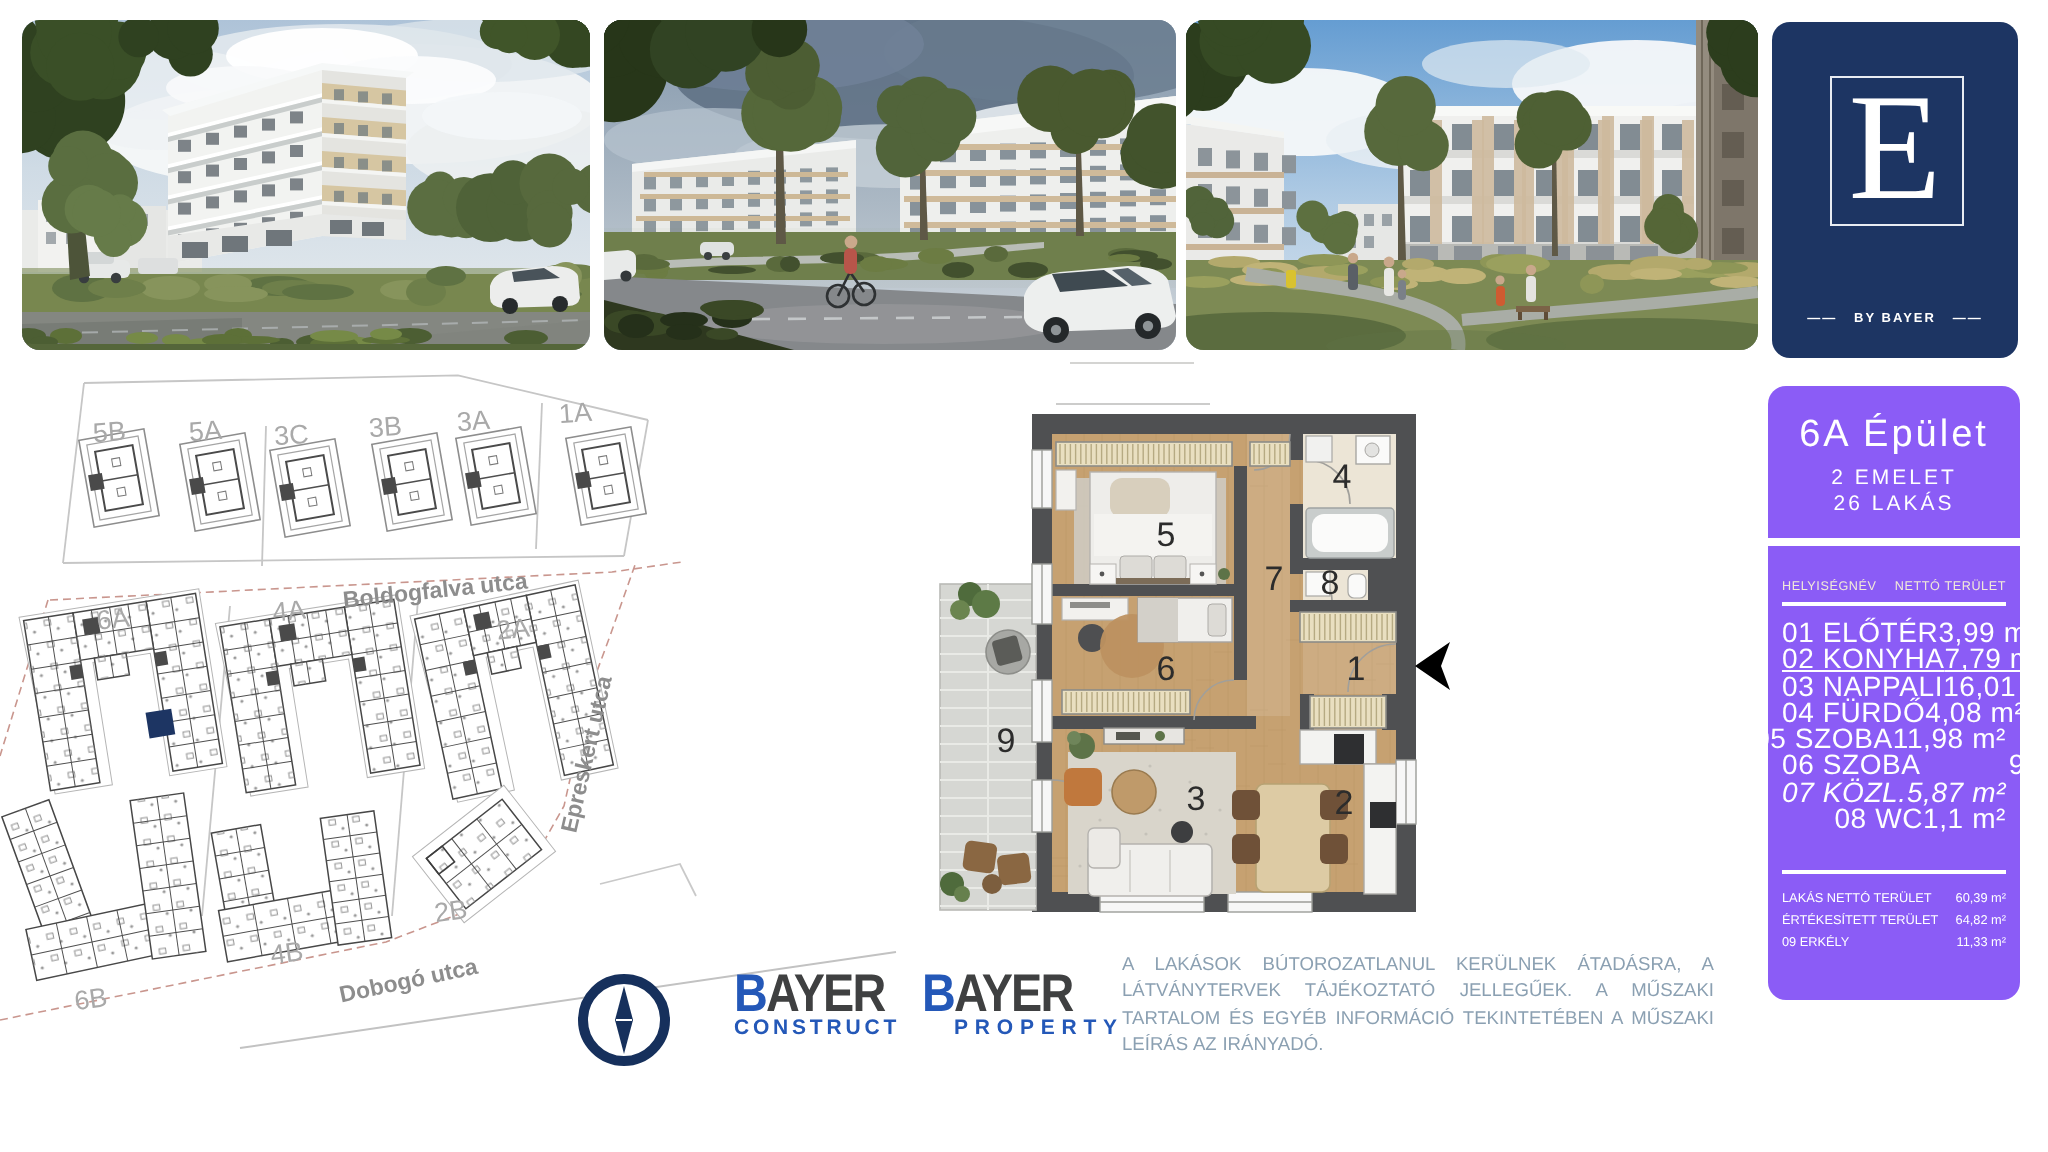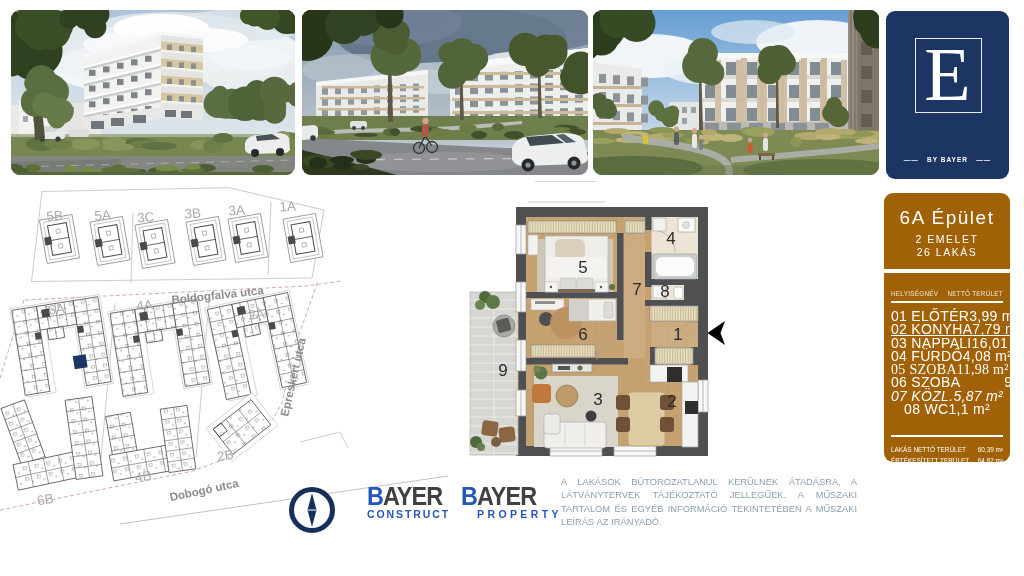--- a/index.html
+++ b/index.html
@@ -706,21 +706,21 @@
 
 <div class="abs" id="logo" style="left:886px;top:11px;width:123px;height:168px;border-radius:9px;background:#1d3563;">
 
   <div class="abs" style="left:29px;top:27px;width:65px;height:73px;border:1.5px solid #e8ecf2;"></div>
   <div class="abs" style="left:29px;top:27px;width:65px;height:73px;text-align:center;font-family:'Liberation Serif',serif;color:#ffffff;font-size:76px;line-height:73px;">E</div>
 
 
   <div class="abs" style="left:0;top:145px;width:123px;text-align:center;color:#ffffff;font-size:6.5px;font-weight:bold;letter-spacing:1px;">——&nbsp;&nbsp; BY BAYER &nbsp;&nbsp;——</div>
 </div>
 
-<div class="abs" id="panel" style="left:884px;top:193px;width:126px;height:269px;border-radius:9px;background:#a16207;color:#ffffff;">
+<div class="abs" id="panel" style="left:884px;top:193px;width:126px;height:307px;border-radius:9px;background:#8b5cf6;color:#ffffff;">
 
   <div class="abs" style="left:0;top:14px;width:126px;text-align:center;font-size:19px;letter-spacing:1.5px;">6A Épület</div>
 
   <div class="abs" style="left:0;top:40px;width:126px;text-align:center;font-size:10.5px;letter-spacing:1.5px;line-height:12.5px;">2 EMELET<br>26 LAKÁS</div>
 
   <div class="abs" style="left:0;top:76px;width:126px;height:4px;background:#ffffff;"></div>
 
   <div class="abs" style="left:7px;top:97px;width:112px;font-size:6.3px;letter-spacing:0.3px;color:#f2ead9;display:flex;justify-content:space-between;white-space:nowrap;">
       <span>HELYISÉGNÉV</span>
       <span>NETTÓ TERÜLET</span>
@@ -738,33 +738,33 @@
         <span>7,79 m²</span>
       </div>
     <div style="display:flex;justify-content:space-between;white-space:nowrap;">
         <span>03 NAPPALI</span>
         <span>16,01 m²</span>
       </div>
     <div style="display:flex;justify-content:space-between;white-space:nowrap;">
         <span>04 FÜRDŐ</span>
         <span>4,08 m²</span>
       </div>
-    <div style="display:flex;justify-content:flex-start;white-space:nowrap;font-family:Liberation Serif, serif;">
+    <div style="display:flex;justify-content:flex-end;white-space:nowrap;">
         <span>05 SZOBA</span>
         <span>11,98 m²</span>
       </div>
     <div style="display:flex;justify-content:space-between;white-space:nowrap;gap:44px;">
         <span>06 SZOBA</span>
         <span>9,57 m²</span>
       </div>
     <div style="display:flex;justify-content:space-between;white-space:nowrap;font-style:italic;">
         <span>07 KÖZL.</span>
         <span>5,87 m²</span>
       </div>
-    <div style="display:flex;justify-content:center;white-space:nowrap;">
+    <div style="display:flex;justify-content:flex-end;white-space:nowrap;">
         <span>08 WC</span>
         <span>1,1 m²</span>
       </div>
   </div>
 
   <div class="abs" style="left:7px;top:242px;width:112px;height:1.5px;background:#ffffff;"></div>
 
   <div class="abs" style="left:7px;top:251px;width:112px;font-size:6.4px;letter-spacing:0px;line-height:11.2px;">
     <div style="display:flex;justify-content:space-between;white-space:nowrap;">
         <span>LAKÁS NETTÓ TERÜLET</span>

